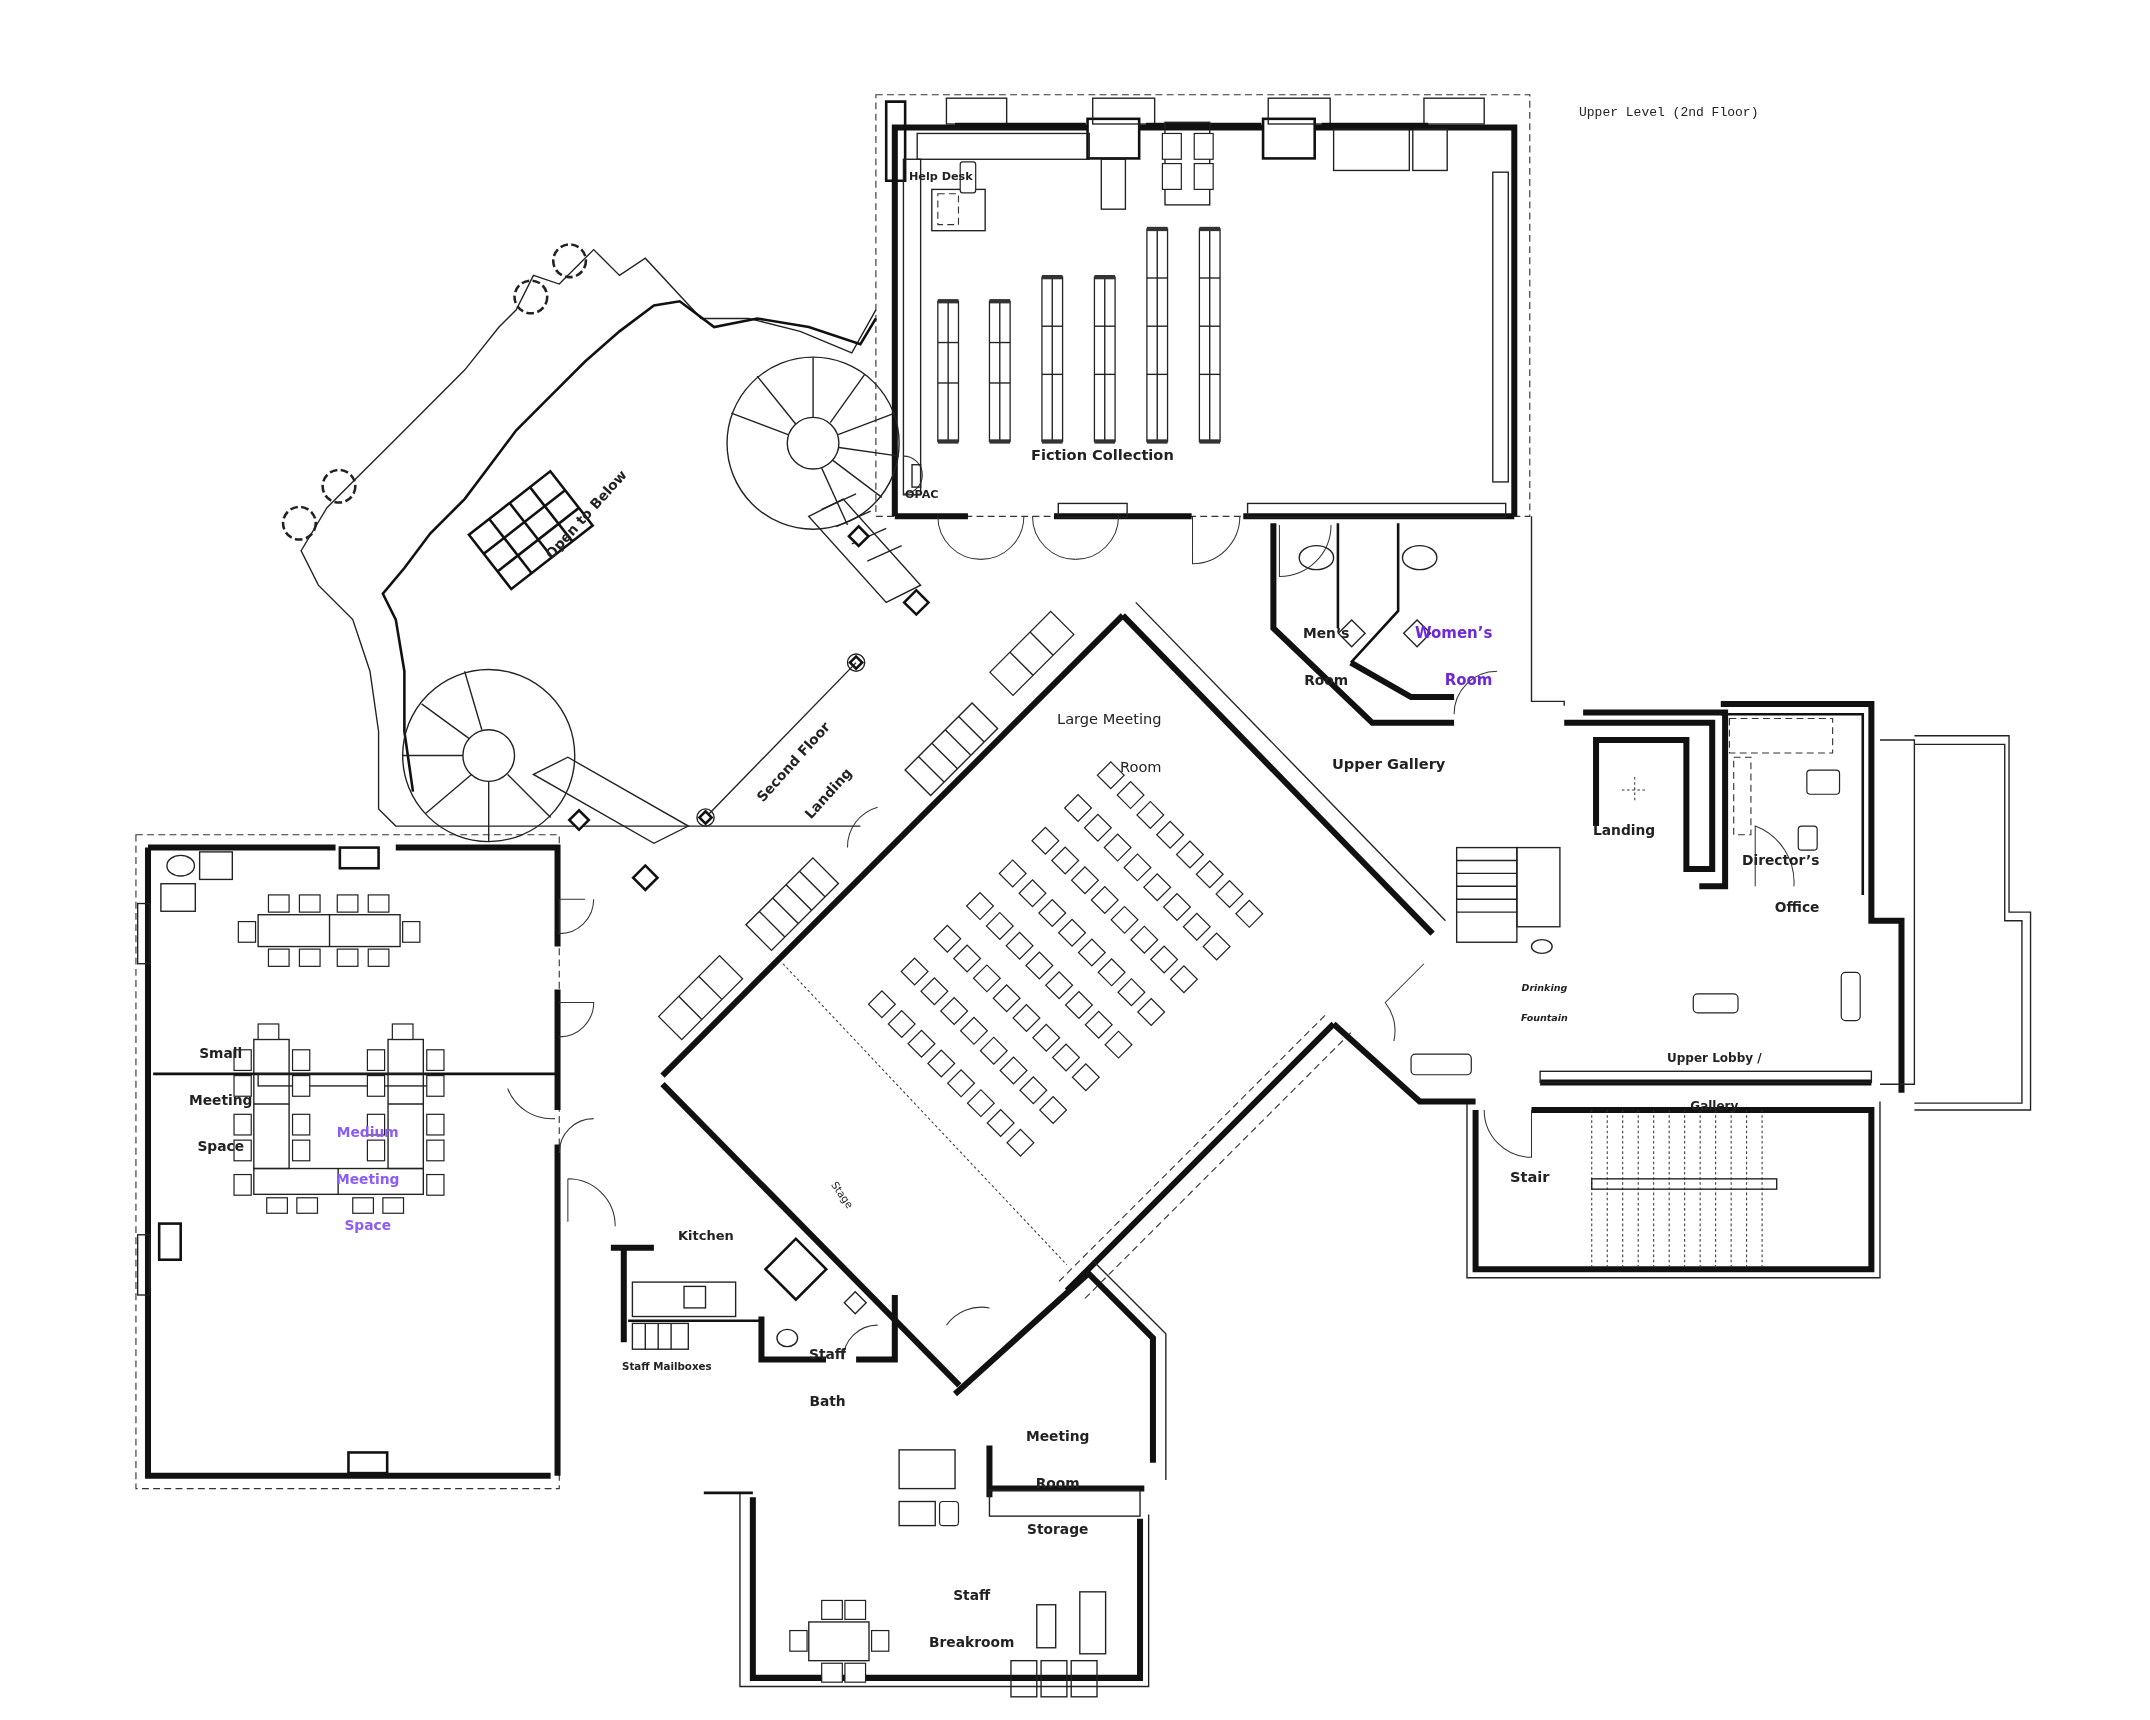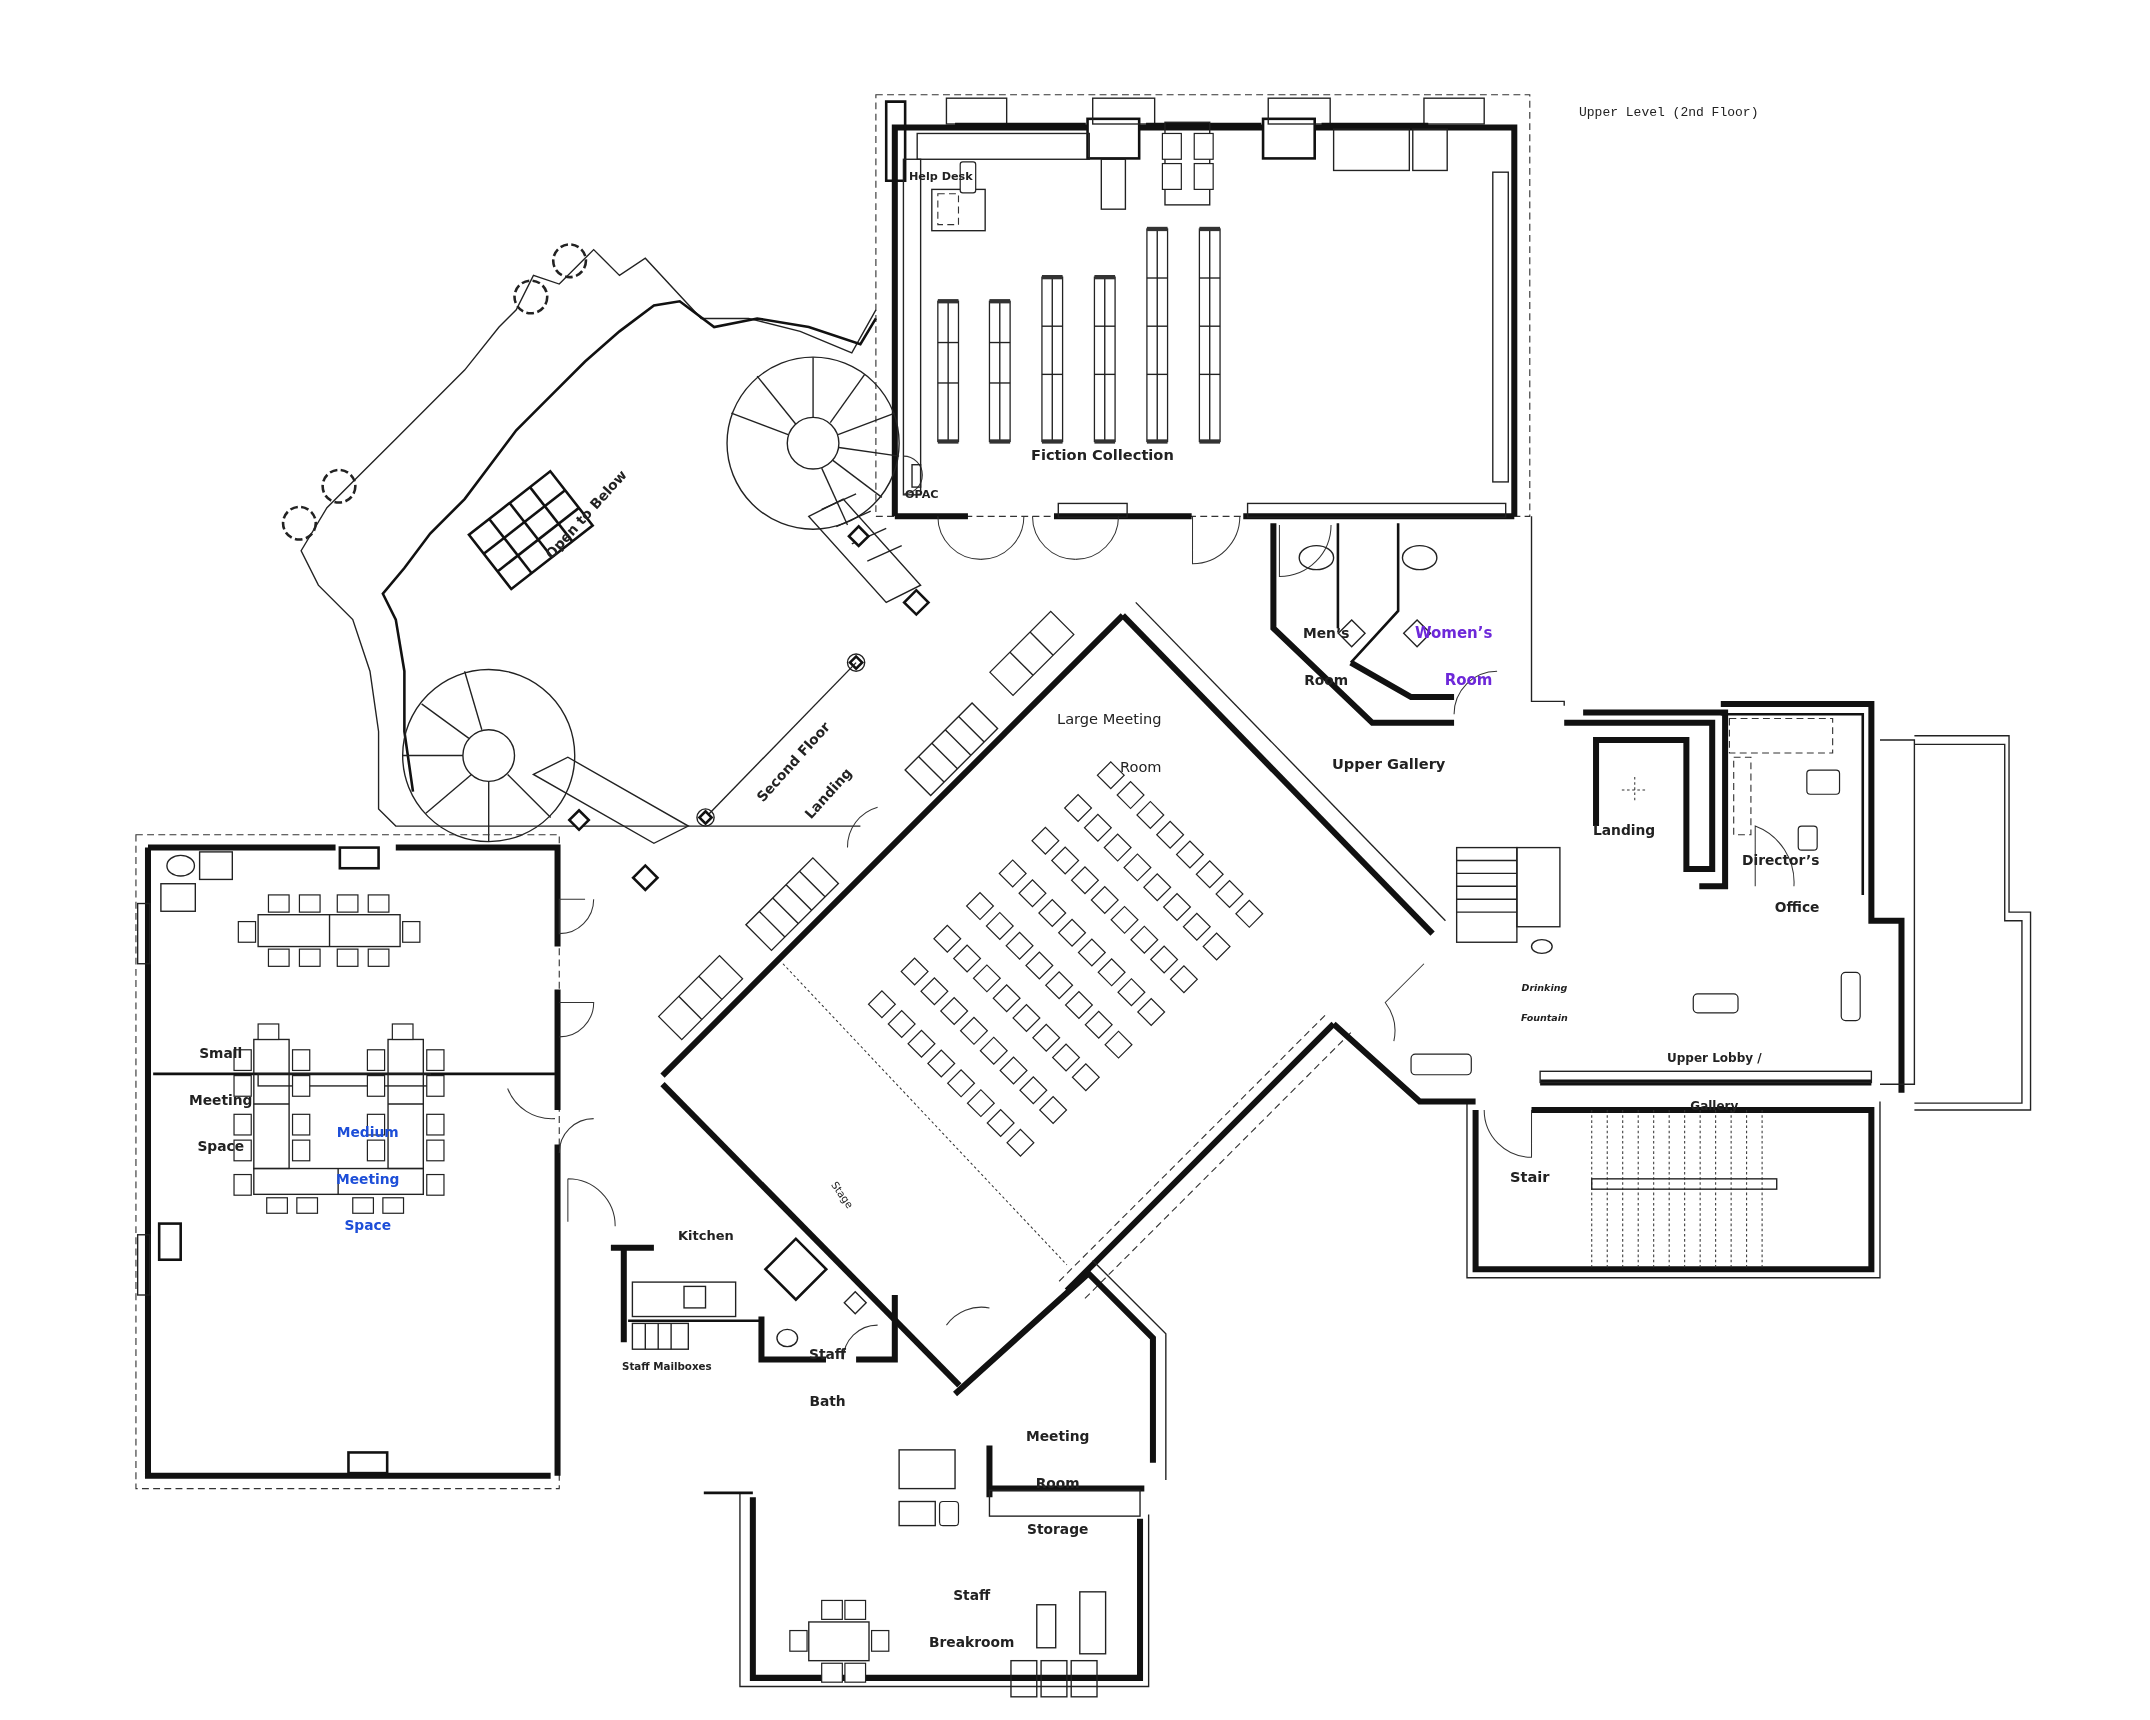--- a/index.html
+++ b/index.html
@@ -529,21 +529,21 @@
   <div>Upper Lobby /</div>
   <div>Gallery</div>
 </div>
 <div class="html-label" style="left:1510px; top:1168px; font-weight:bold; font-size:14.6px; color:#222;">Stair</div>
 
 <div class="html-label" style="left:189px; top:1015px; font-weight:bold; font-size:13.8px; color:#222; text-align:center; line-height:15.5px;">
   <div>Small</div>
   <div>Meeting</div>
   <div>Space</div>
 </div>
-<div class="html-label" style="left:336px; top:1094px; font-weight:bold; font-size:13.8px; color:#1d4ed8; text-align:center; line-height:15.5px;">
+<div class="html-label" style="left:336px; top:1094px; font-weight:bold; font-size:13.8px; color:#8b5cf6; text-align:center; line-height:15.5px;">
   <div>Medium</div>
   <div>Meeting</div>
   <div>Space</div>
 </div>
 
 <div class="html-label" style="left:678px; top:1228px; font-weight:bold; font-size:13px; color:#222;">Kitchen</div>
 <div class="html-label" style="left:809px; top:1316px; font-weight:bold; font-size:13.8px; color:#222; text-align:center; line-height:15.5px;">
   <div>Staff</div>
   <div>Bath</div>
 </div>

